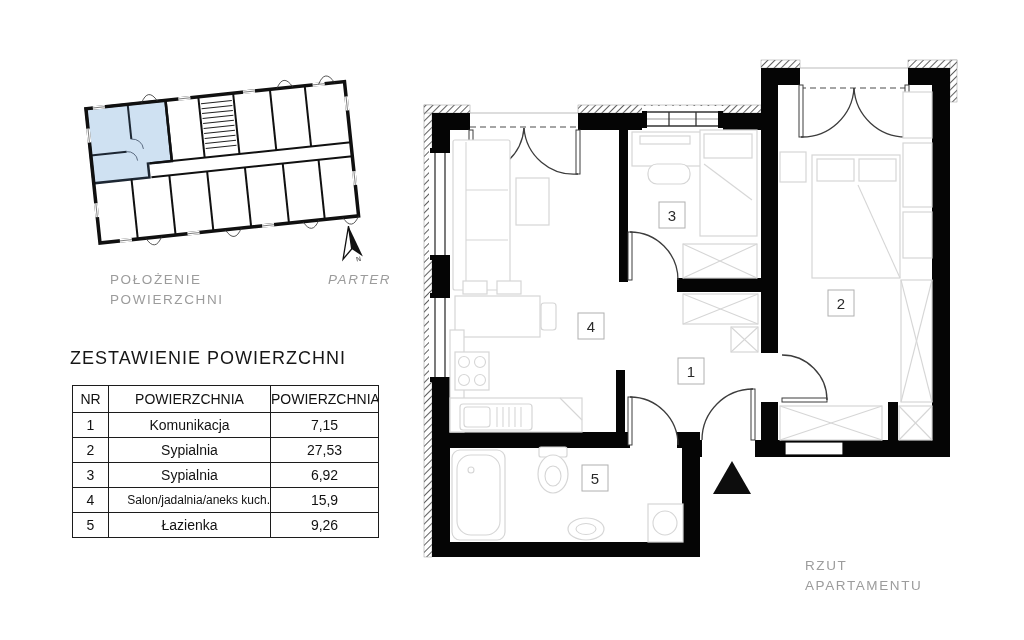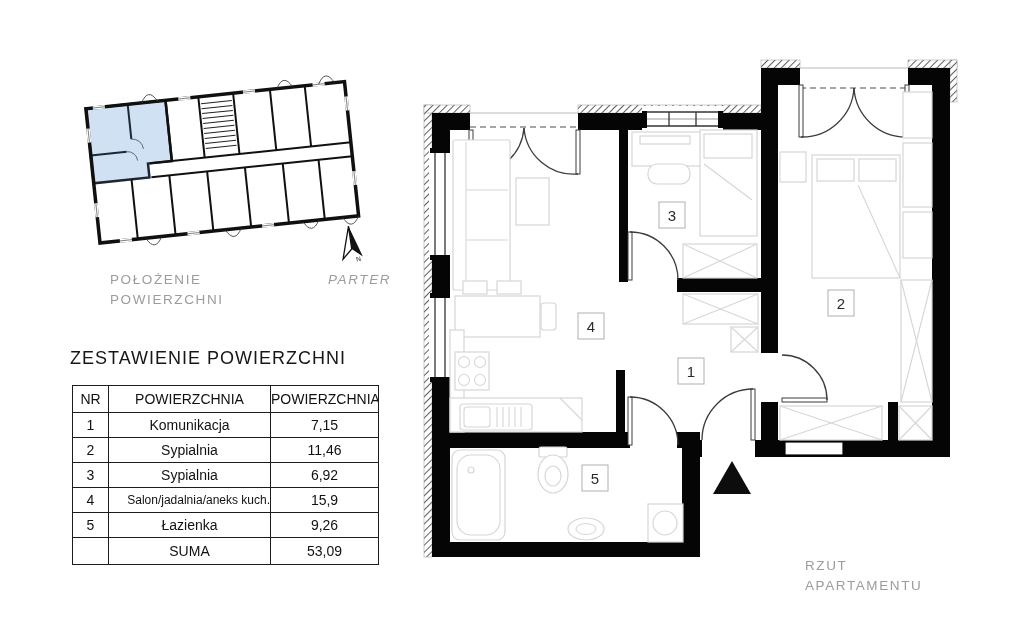--- a/index.html
+++ b/index.html
@@ -136,41 +136,36 @@
     <th>POWIERZCHNIA</th>
   </tr>
   <tr>
     <td>1</td>
     <td>Komunikacja</td>
     <td>7,15</td>
   </tr>
   <tr>
     <td>2</td>
     <td>Sypialnia</td>
-    <td>11,46</td>
+    <td>27,53</td>
   </tr>
   <tr>
     <td>3</td>
     <td>Sypialnia</td>
     <td>6,92</td>
   </tr>
   <tr>
     <td>4</td>
     <td style="font-size:12px;text-align:right;">Salon/jadalnia/aneks kuch.</td>
     <td>15,9</td>
   </tr>
   <tr>
     <td>5</td>
     <td>Łazienka</td>
     <td>9,26</td>
-  </tr>
-  <tr class="total-row">
-    <td></td>
-    <td>SUMA</td>
-    <td>53,09</td>
   </tr>
 </tbody>
   </table>
 
 <svg id="main-plan" style="left:418px;top:52px;" width="548" height="520" viewBox="418 52 548 520">
   <defs>
     <pattern id="hatch" width="5" height="5" patternUnits="userSpaceOnUse" patternTransform="rotate(45)">
       <rect width="5" height="5" fill="#fff"></rect>
       <line x1="0" y1="0" x2="0" y2="5" stroke="#2a2a2a" stroke-width="1.5"></line>
     </pattern>

